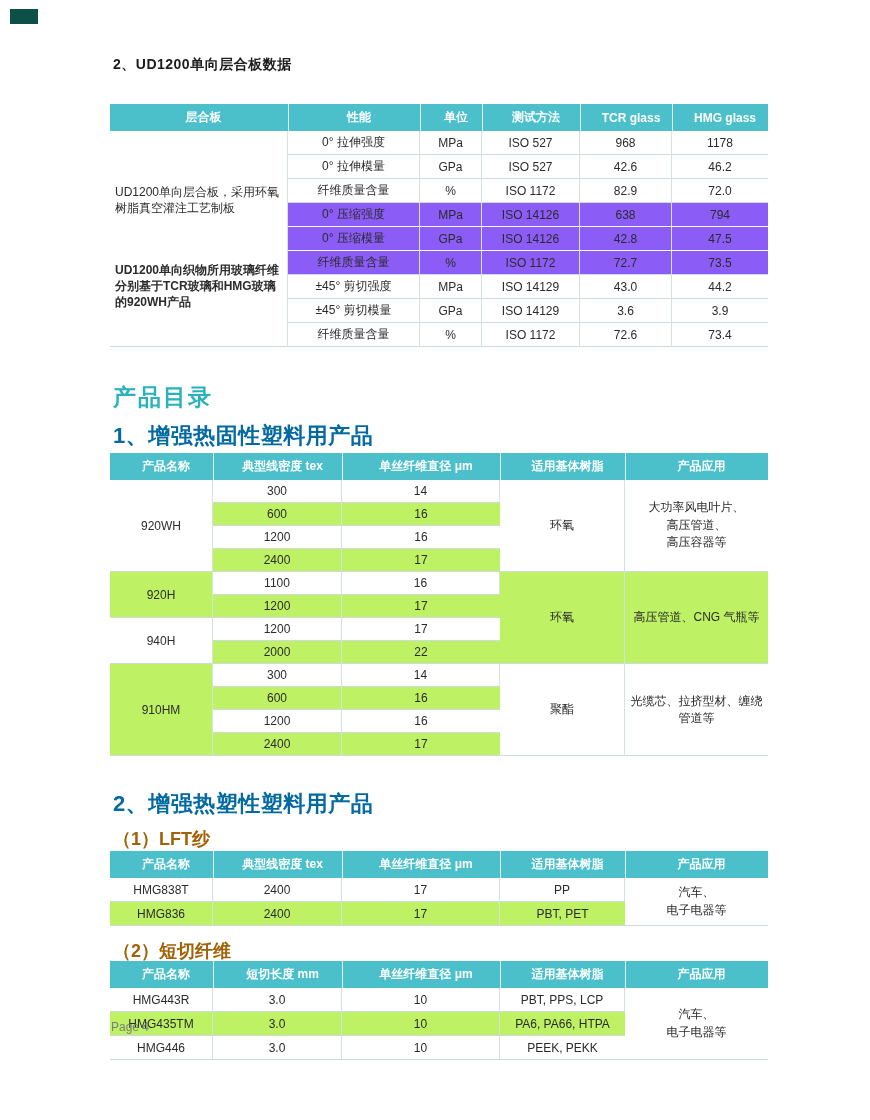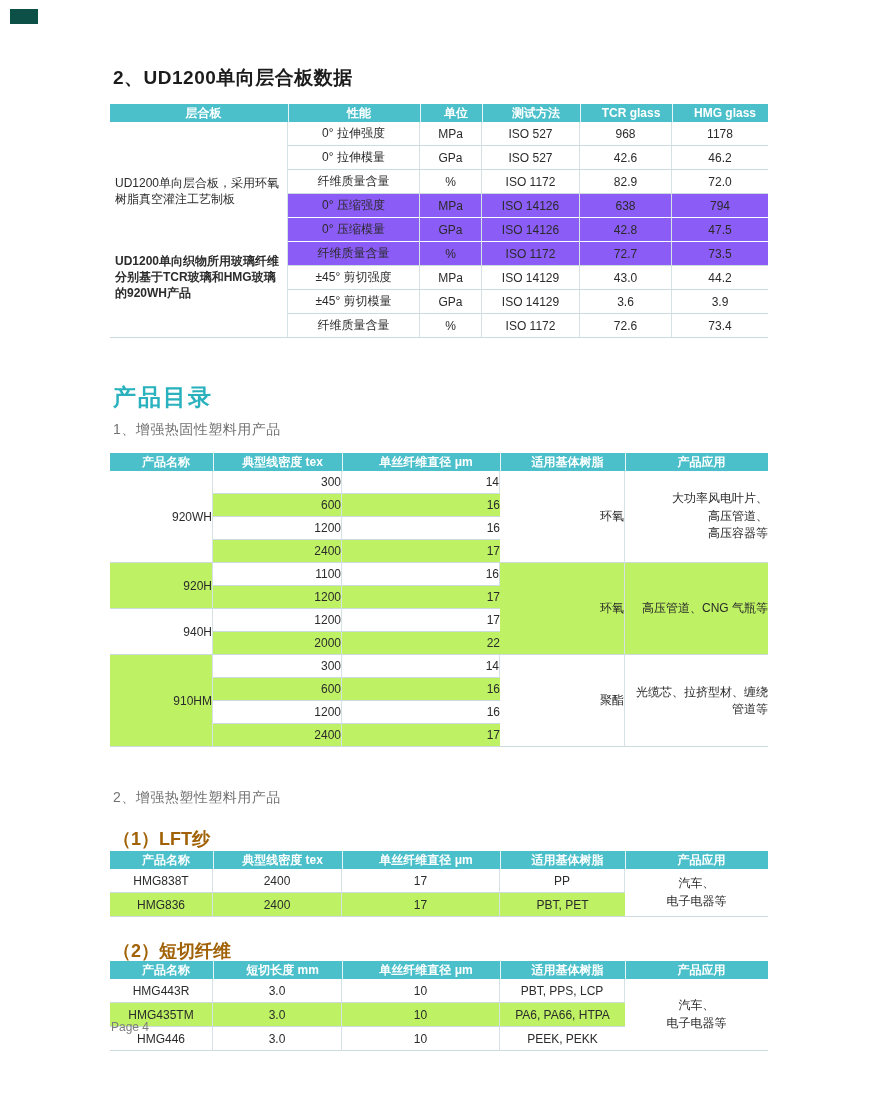--- a/index.html
+++ b/index.html
@@ -9,37 +9,37 @@
     font-family:"Liberation Sans", sans-serif;
     color:#2b2b2b;
     position:relative;
     overflow:hidden;
   }
   .corner-mark {
     position:absolute; left:10px; top:9px; width:28px; height:15px;
     background:#0d5047;
   }
   .h-main {
-    position:absolute; left:113px; top:65px;
-    font-size:19px; font-weight:bold; color:#1c1c1c; letter-spacing:.5px;
+    position:absolute; left:113px; top:56px;
+    font-size:14px; font-weight:bold; color:#1c1c1c; letter-spacing:.5px;
   }
   .catalog-title {
     position:absolute; left:113px; top:382px;
     font-size:23px; font-weight:bold; color:#29b2be; letter-spacing:2px;
   }
-  .h-section { position:absolute; font-size:14px; font-weight:normal; color:#737373; letter-spacing:.5px; }
+  .h-section { position:absolute; font-size:22px; font-weight:bold; color:#0369a1; letter-spacing:.5px; }
   .h-sub { position:absolute; font-size:18px; font-weight:bold; color:#a16207; }
 
   table {
     position:absolute; left:110px; width:658px;
     border-collapse:separate; border-spacing:0; table-layout:fixed;
   }
   th {
     background:#4bc0cb; color:#ffffff; font-size:12px; font-weight:bold;
-    height:18px; text-align:center; vertical-align:middle;
+    height:27px; text-align:center; vertical-align:middle;
     border-left:1px solid rgba(255,255,255,.85);
     padding-left:9px;
   }
   th:first-child { border-left:none; }
   td {
     font-size:12px; color:#2b2b2b; text-align:center; vertical-align:middle;
     height:24px; background:#ffffff;
     border-bottom:1px solid #ccdbde; border-right:1px solid #d5e2e4;
   }
   td:last-child { border-right:none; }
@@ -54,21 +54,21 @@
   .lam-col { position:relative; }
   .lam-label {
     position:absolute; left:5px; width:166px;
     font-size:12px; line-height:16px; text-align:left; color:#2b2b2b;
   }
   .lam-label.l1 { top:53px; }
   .lam-label.l2 { top:131px;font-weight:bold; }
 
   
   #t-thermoset { top:453px; }
-  #t-thermoset td { height:23px;text-align:right; }
+  #t-thermoset td { height:23px; }
 
   
   #t-lft { top:851px; }
   
   #t-chopped { top:961px; }
 
   .footer {
     position:absolute; left:111px; top:1020px;
     font-size:12px; color:#7d7d7d;
   }

